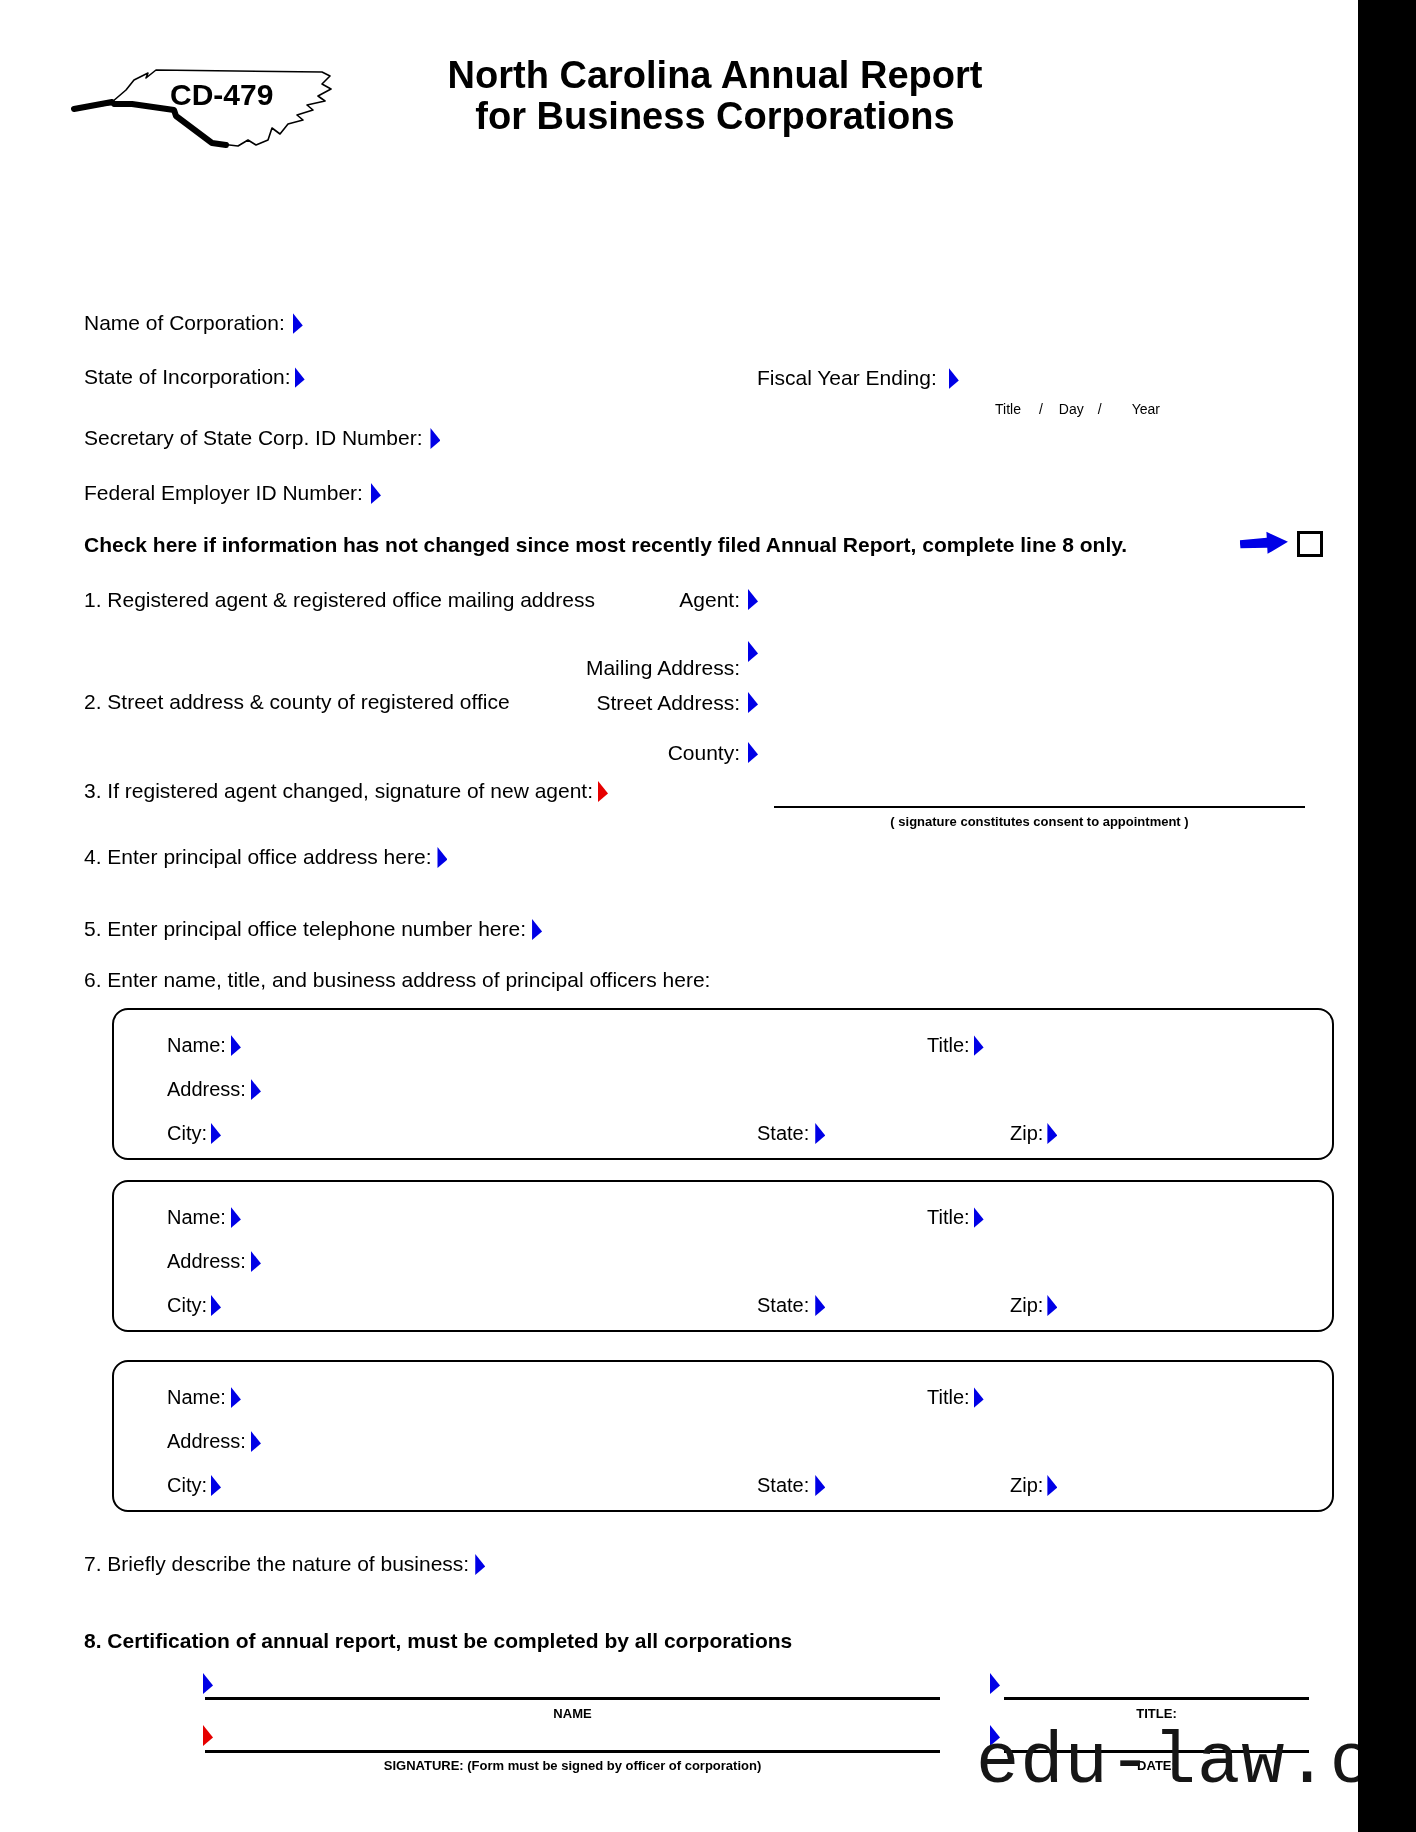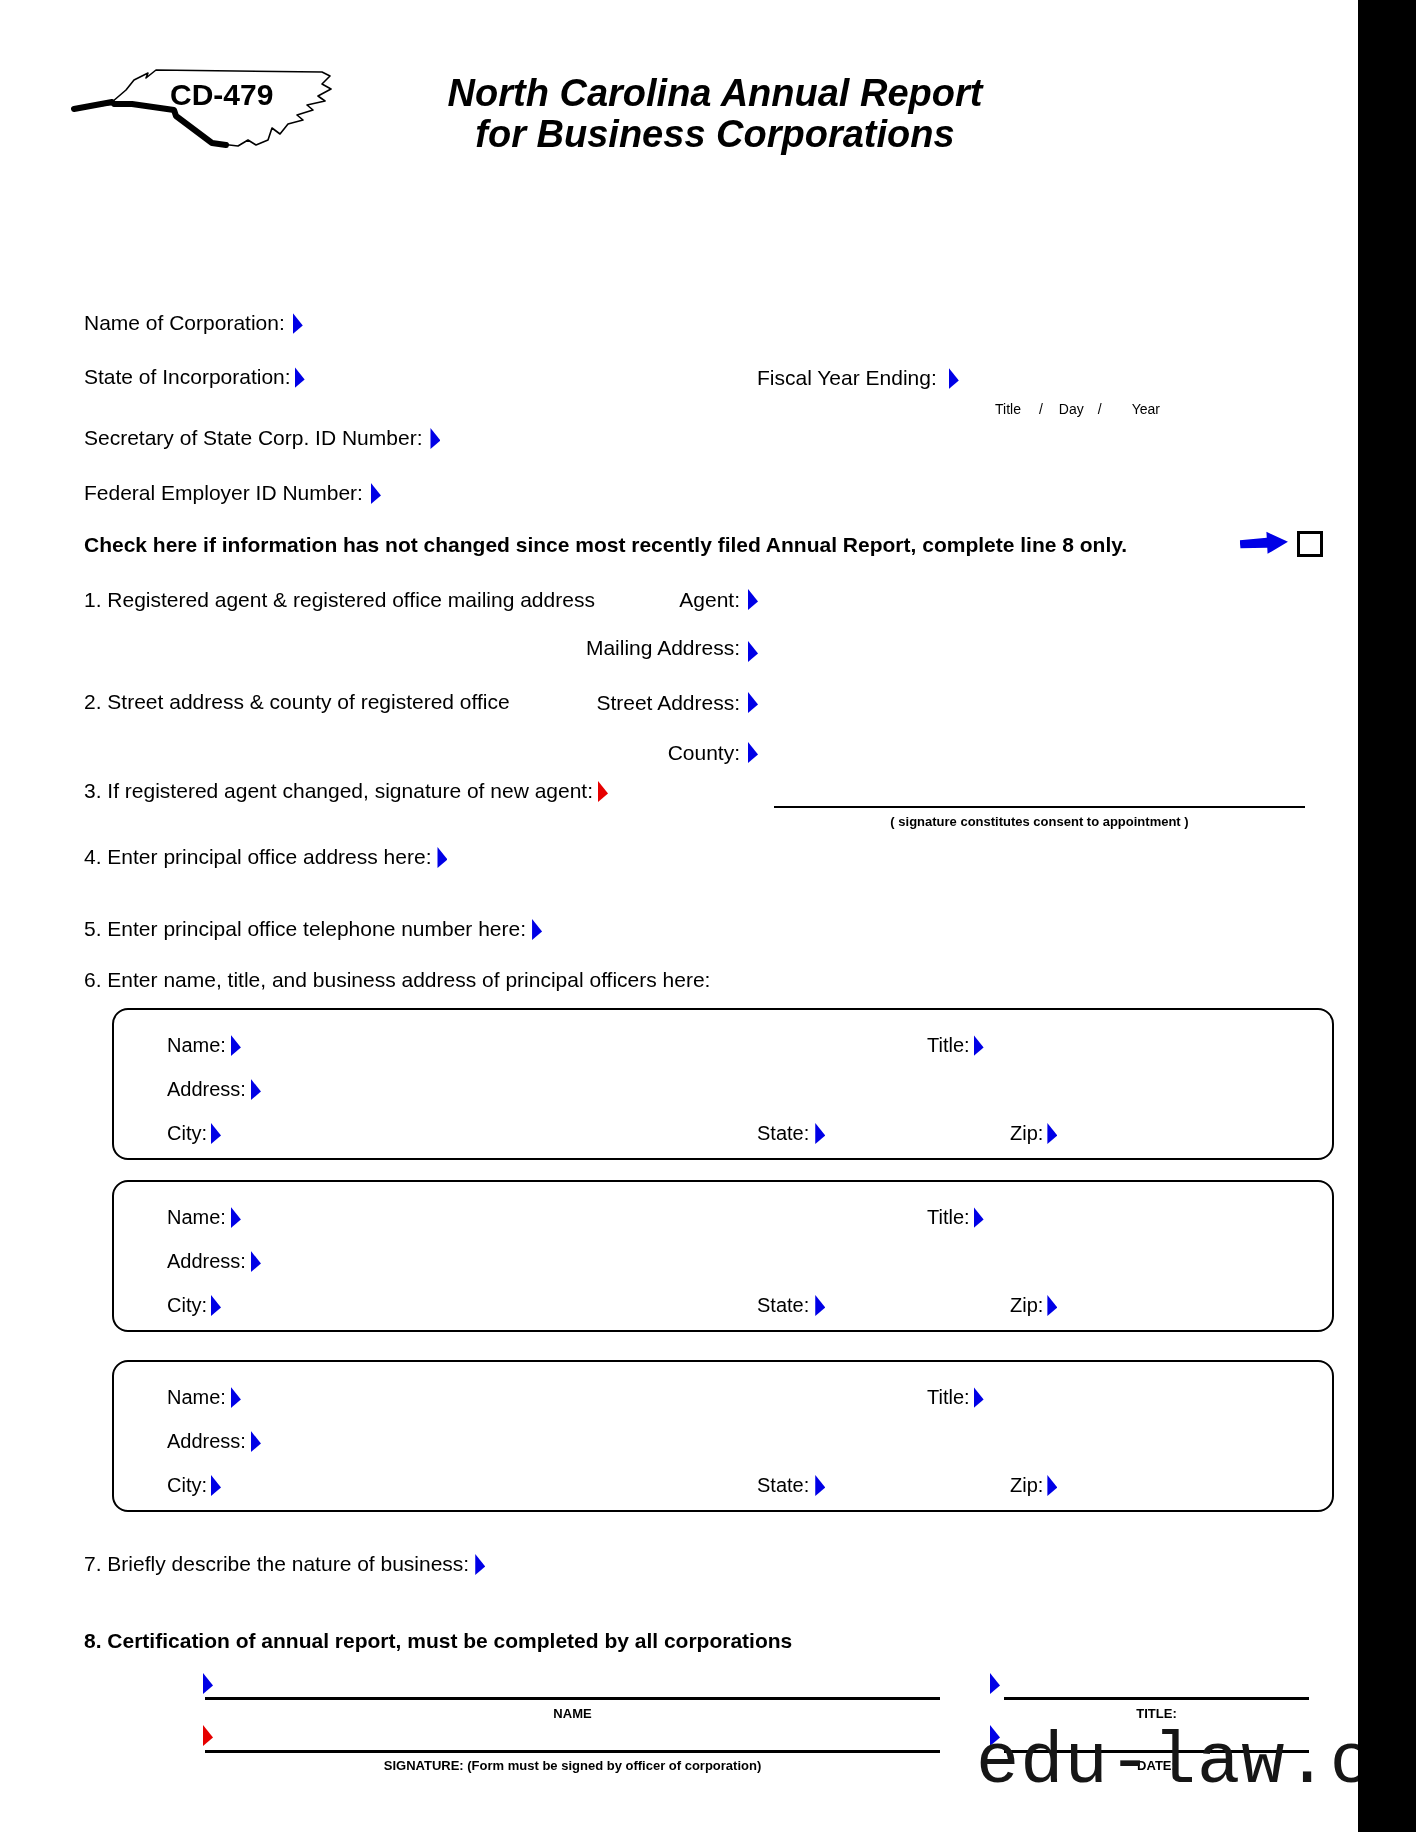--- a/index.html
+++ b/index.html
@@ -51,21 +51,21 @@
 
   <svg class="abs" style="left:60px;top:42px;" width="276" height="110" viewBox="0 0 276 110">
     <path d="M 14 67 L 52 60 L 66 48 L 74 38 L 88 31 L 86 36 L 96 28 L 262 30
              L 270 34 L 262 42 L 271 47 L 258 54 L 265 59 L 247 63 L 253 68
              L 237 73 L 243 78 L 228 82 L 220 92 L 212 86 L 208 98 L 196 103
              L 188 98 L 178 104 L 152 101 L 116 74 L 114 68 L 72 62 L 54 62 Z" fill="#ffffff" stroke="#000000" stroke-width="1.6" stroke-linejoin="round"></path>
     <path d="M 14 67 L 52 60 L 54 62 L 72 62 L 114 68 L 116 74 L 152 101 L 166 103" fill="none" stroke="#000000" stroke-width="6" stroke-linejoin="round" stroke-linecap="round"></path>
     <text x="110" y="63" font-family="Liberation Sans, sans-serif" font-size="30" font-weight="bold">CD-479</text>
   </svg>
 
-  <div class="abs title" style="left:365px;top:73px;width:700px;font-style:italic;">
+  <div class="abs title" style="left:365px;top:55px;width:700px;">
     <div>North Carolina Annual Report</div>
     <div>for Business Corporations</div>
   </div>
 
   <div class="abs body-label" style="left:84px;top:311px;">
     <span>Name of Corporation:</span><span class="farrow blue"></span>
   </div>
 
   <div class="abs body-label" style="left:84px;top:365px;">
     <span>State of Incorporation:</span><span class="farrow blue" style="margin-left:4px;"></span>
@@ -90,21 +90,21 @@
   <div class="abs bold-label" style="left:84px;top:533px;">Check here if information has not changed since most recently filed Annual Report, complete line 8 only.</div>
   <svg class="abs" style="left:1240px;top:531px;transform:rotate(-3deg);" width="48" height="24" viewBox="0 0 48 24">
     <polygon points="0,8 27,7 27,1 48,12 27,23 27,17 0,16" fill="#0000e6"></polygon>
   </svg>
   <div class="abs" id="checkbox" style="left:1297px;top:531px;"></div>
 
   <div class="abs body-label" style="left:84px;top:588px;">1. Registered agent &amp; registered office mailing address</div>
   <div class="abs body-label rightcol" style="left:530px;top:588px;">Agent:</div>
   <span class="abs farrow blue" style="left:748px;top:589px;margin-left:0;"></span>
 
-  <div class="abs body-label rightcol" style="left:530px;top:636px;">Mailing Address:</div>
+  <div class="abs body-label rightcol" style="left:530px;top:656px;">Mailing Address:</div>
   <span class="abs farrow blue" style="left:748px;top:641px;margin-left:0;"></span>
 
   <div class="abs body-label" style="left:84px;top:690px;">2. Street address &amp; county of registered office</div>
   <div class="abs body-label rightcol" style="left:530px;top:691px;">Street Address:</div>
   <span class="abs farrow blue" style="left:748px;top:692px;margin-left:0;"></span>
 
   <div class="abs body-label rightcol" style="left:530px;top:741px;">County:</div>
   <span class="abs farrow blue" style="left:748px;top:742px;margin-left:0;"></span>
 
   <div class="abs body-label" style="left:84px;top:779px;">

